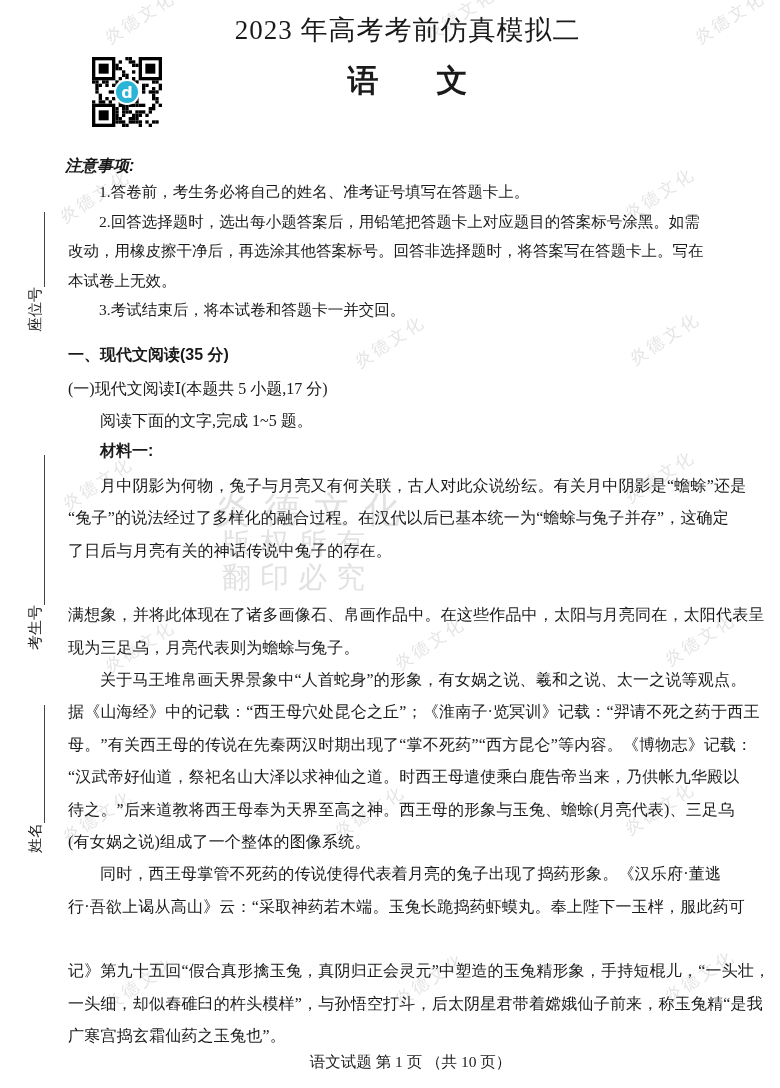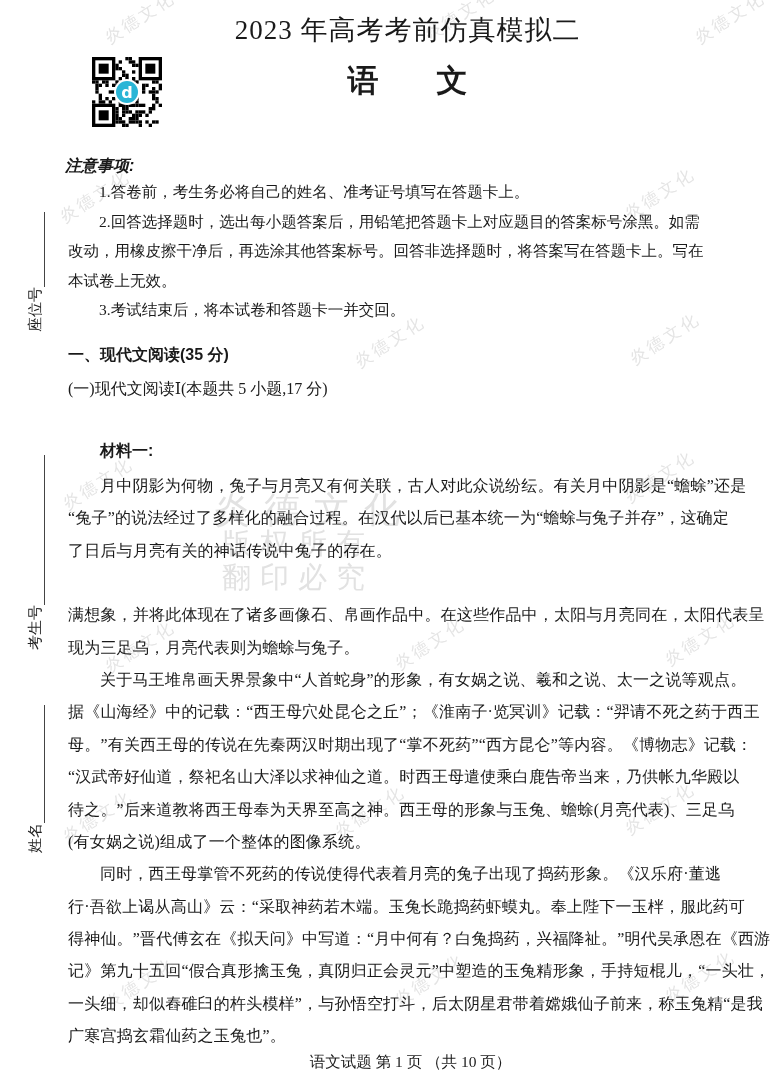--- a/index.html
+++ b/index.html
@@ -249,35 +249,35 @@
 
     <div class="notice-head hei">注意事项:</div>
     <div class="nline ind" style="--i:0">1.答卷前，考生务必将自己的姓名、准考证号填写在答题卡上。</div>
     <div class="nline ind" style="--i:1">2.回答选择题时，选出每小题答案后，用铅笔把答题卡上对应题目的答案标号涂黑。如需</div>
     <div class="nline" style="--i:2">改动，用橡皮擦干净后，再选涂其他答案标号。回答非选择题时，将答案写在答题卡上。写在</div>
     <div class="nline" style="--i:3">本试卷上无效。</div>
     <div class="nline ind" style="--i:4">3.考试结束后，将本试卷和答题卡一并交回。</div>
 
     <div class="hline h1 hei">一、现代文阅读(35 分)</div>
     <div class="hline h2">(一)现代文阅读Ⅰ(本题共 5 小题,17 分)</div>
+    <div class="hline h3 ind">阅读下面的文字,完成 1~5 题。</div>
     <div class="hline h4 ind hei">材料一:</div>
 
     <div class="bline ind" style="--i:0">月中阴影为何物，兔子与月亮又有何关联，古人对此众说纷纭。有关月中阴影是“蟾蜍”还是</div>
     <div class="bline" style="--i:1">“兔子”的说法经过了多样化的融合过程。在汉代以后已基本统一为“蟾蜍与兔子并存”，这确定</div>
     <div class="bline" style="--i:2">了日后与月亮有关的神话传说中兔子的存在。</div>
     <div class="bline" style="--i:4">满想象，并将此体现在了诸多画像石、帛画作品中。在这些作品中，太阳与月亮同在，太阳代表呈</div>
     <div class="bline" style="--i:5">现为三足乌，月亮代表则为蟾蜍与兔子。</div>
     <div class="bline ind" style="--i:6">关于马王堆帛画天界景象中“人首蛇身”的形象，有女娲之说、羲和之说、太一之说等观点。</div>
     <div class="bline" style="--i:8">母。”有关西王母的传说在先秦两汉时期出现了“掌不死药”“西方昆仑”等内容。《博物志》记载：</div>
     <div class="bline" style="--i:7">据《山海经》中的记载：“西王母穴处昆仑之丘”；《淮南子·览冥训》记载：“羿请不死之药于西王</div>
     <div class="bline" style="--i:9">“汉武帝好仙道，祭祀名山大泽以求神仙之道。时西王母遣使乘白鹿告帝当来，乃供帐九华殿以</div>
     <div class="bline" style="--i:10">待之。”后来道教将西王母奉为天界至高之神。西王母的形象与玉兔、蟾蜍(月亮代表)、三足乌</div>
     <div class="bline" style="--i:11">(有女娲之说)组成了一个整体的图像系统。</div>
     <div class="bline ind" style="--i:12">同时，西王母掌管不死药的传说使得代表着月亮的兔子出现了捣药形象。《汉乐府·董逃</div>
     <div class="bline" style="--i:13">行·吾欲上谒从高山》云：“采取神药若木端。玉兔长跪捣药虾蟆丸。奉上陛下一玉柈，服此药可</div>
-    <div class="bline" style="--i:14">得神仙。”晋代傅玄在《拟天问》中写道：“月中何有？白兔捣药，兴福降祉。”明代吴承恩在《西游</div>
     <div class="bline" style="--i:15">记》第九十五回“假合真形擒玉兔，真阴归正会灵元”中塑造的玉兔精形象，手持短棍儿，“一头壮，</div>
     <div class="bline" style="--i:16">一头细，却似舂碓臼的杵头模样”，与孙悟空打斗，后太阴星君带着嫦娥仙子前来，称玉兔精“是我</div>
     <div class="bline" style="--i:17">广寒宫捣玄霜仙药之玉兔也”。</div>
 
     <div class="footer">语文试题 第 1 页 （共 10 页）</div>
   </div>
 </div>
 
 </body></html>

